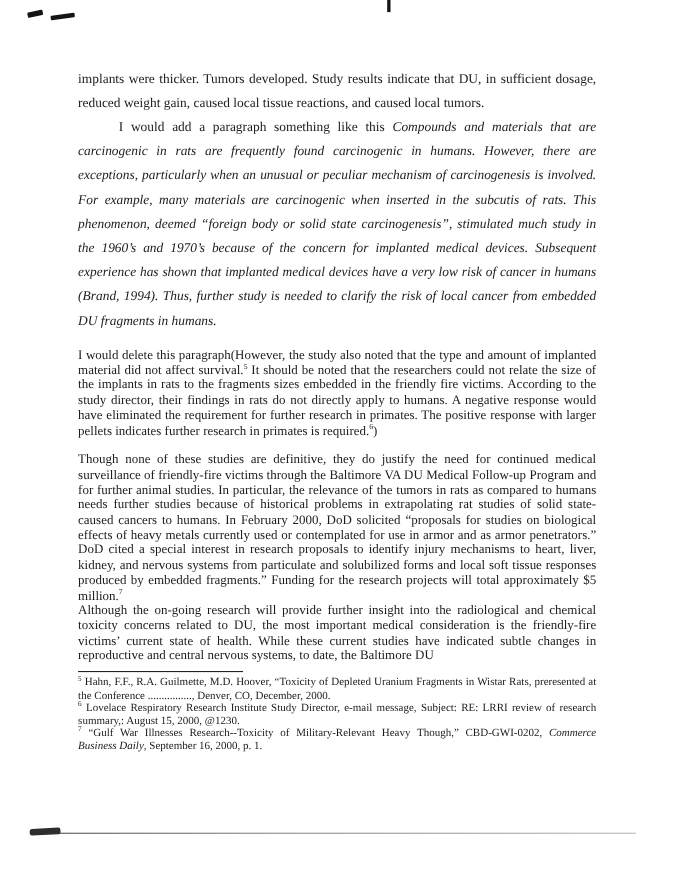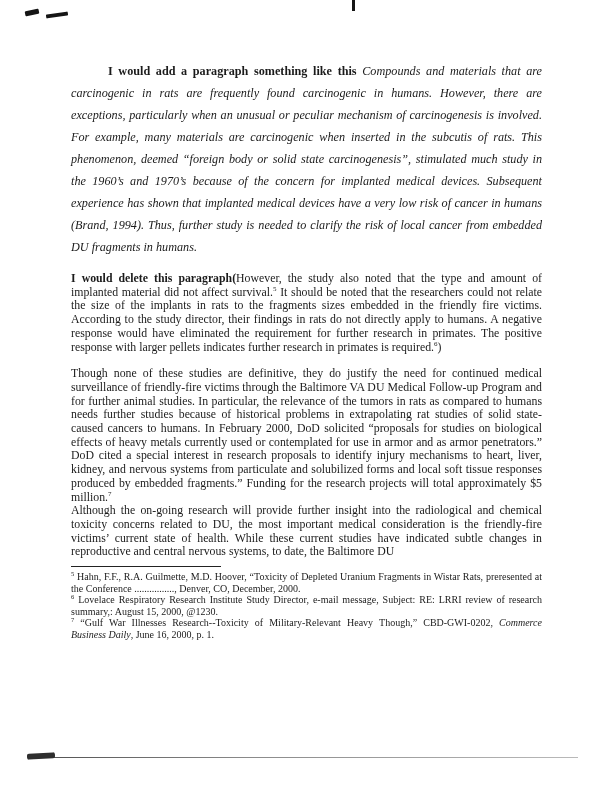--- a/index.html
+++ b/index.html
@@ -18,21 +18,21 @@
     left:71px;
     top:60px;
     width:471px;
   }
   p { text-align:justify; }
   .p1 { font-size:12.2px; line-height:22px; }
   .p2 { font-size:12.2px; line-height:22px; text-indent:37px; }
   .p3 { margin-top:14px;  font-size:11.8px; line-height:13.7px; }
   .p4 { margin-top:13px; font-size:11.8px; line-height:13.7px; }
   .p5 { font-size:11.8px; line-height:13.7px; }
-  b { font-weight:bold; }
+  b { font-weight:normal; }
   i { }
   sup { font-size:7px; line-height:0; vertical-align:super; }
   .footnotes {
     margin-top:7px;
     font-size:10px;
     line-height:11.5px;
     width:471px;
   }
   .fn-rule {
     width:150px;
@@ -54,37 +54,38 @@
 <body>
 
 <div class="page">
 
   <div class="artifact a1"></div>
   <div class="artifact a2"></div>
   <div class="artifact a3"></div>
 
   <div class="content">
 
+    <p class="p1">implants were thicker. Tumors developed. Study results indicate that DU, in sufficient dosage, reduced weight gain, caused local tissue reactions, and caused local tumors.</p>
 
     <p class="p2"><b>I would add a paragraph something like this</b><i> Compounds and materials that are carcinogenic in rats are frequently found carcinogenic in humans. However, there are exceptions, particularly when an unusual or peculiar mechanism of carcinogenesis is involved. For example, many materials are carcinogenic when inserted in the subcutis of rats. This phenomenon, deemed “foreign body or solid state carcinogenesis”, stimulated much study in the 1960’s and 1970’s because of the concern for implanted medical devices. Subsequent experience has shown that implanted medical devices have a very low risk of cancer in humans (Brand, 1994). Thus, further study is needed to clarify the risk of local cancer from embedded DU fragments in humans.</i></p>
 
     <p class="p3"><b>I would delete this paragraph(</b><span>However, the study also noted that the type and amount of implanted material did not affect survival.</span><sup>5</sup><span> It should be noted that the researchers could not relate the size of the implants in rats to the fragments sizes embedded in the friendly fire victims. According to the study director, their findings in rats do not directly apply to humans. A negative response would have eliminated the requirement for further research in primates. The positive response with larger pellets indicates further research in primates is required.</span><sup>6</sup><span>)</span></p>
 
     <p class="p4"><span>Though none of these studies are definitive, they do justify the need for continued medical surveillance of friendly-fire victims through the Baltimore VA DU Medical Follow-up Program and for further animal studies. In particular, the relevance of the tumors in rats as compared to humans needs further studies because of historical problems in extrapolating rat studies of solid state-caused cancers to humans. In February 2000, DoD solicited “proposals for studies on biological effects of heavy metals currently used or contemplated for use in armor and as armor penetrators.” DoD cited a special interest in research proposals to identify injury mechanisms to heart, liver, kidney, and nervous systems from particulate and solubilized forms and local soft tissue responses produced by embedded fragments.” Funding for the research projects will total approximately $5 million.</span><sup>7</sup></p>
 
     <p class="p5">Although the on-going research will provide further insight into the radiological and chemical toxicity concerns related to DU, the most important medical consideration is the friendly-fire victims’ current state of health. While these current studies have indicated subtle changes in reproductive and central nervous systems, to date, the Baltimore DU</p>
 
     <div class="footnotes">
       <div class="fn-rule"></div>
 
       <div class="fn"><sup>5</sup><span> Hahn, F.F., R.A. Guilmette, M.D. Hoover, “Toxicity of Depleted Uranium Fragments in Wistar Rats, preresented at the Conference ................, Denver, CO, December, 2000.</span></div>
 
       <div class="fn"><sup>6</sup><span> Lovelace Respiratory Research Institute Study Director, e-mail message, Subject: RE: LRRI review of research summary,: August 15, 2000, @1230.</span></div>
 
-      <div class="fn"><sup>7</sup><span> “Gulf War Illnesses Research--Toxicity of Military-Relevant Heavy Though,” CBD-GWI-0202, </span><i>Commerce Business Daily</i><span>, June 16, 2000, p. 1.</span></div>
+      <div class="fn"><sup>7</sup><span> “Gulf War Illnesses Research--Toxicity of Military-Relevant Heavy Though,” CBD-GWI-0202, </span><i>Commerce Business Daily</i><span>, September 16, 2000, p. 1.</span></div>
     </div>
 
   </div>
 
   <div class="artifact bottom-line"></div>
   <div class="artifact bottom-blob"></div>
 
 </div>
 
 </body></html>

